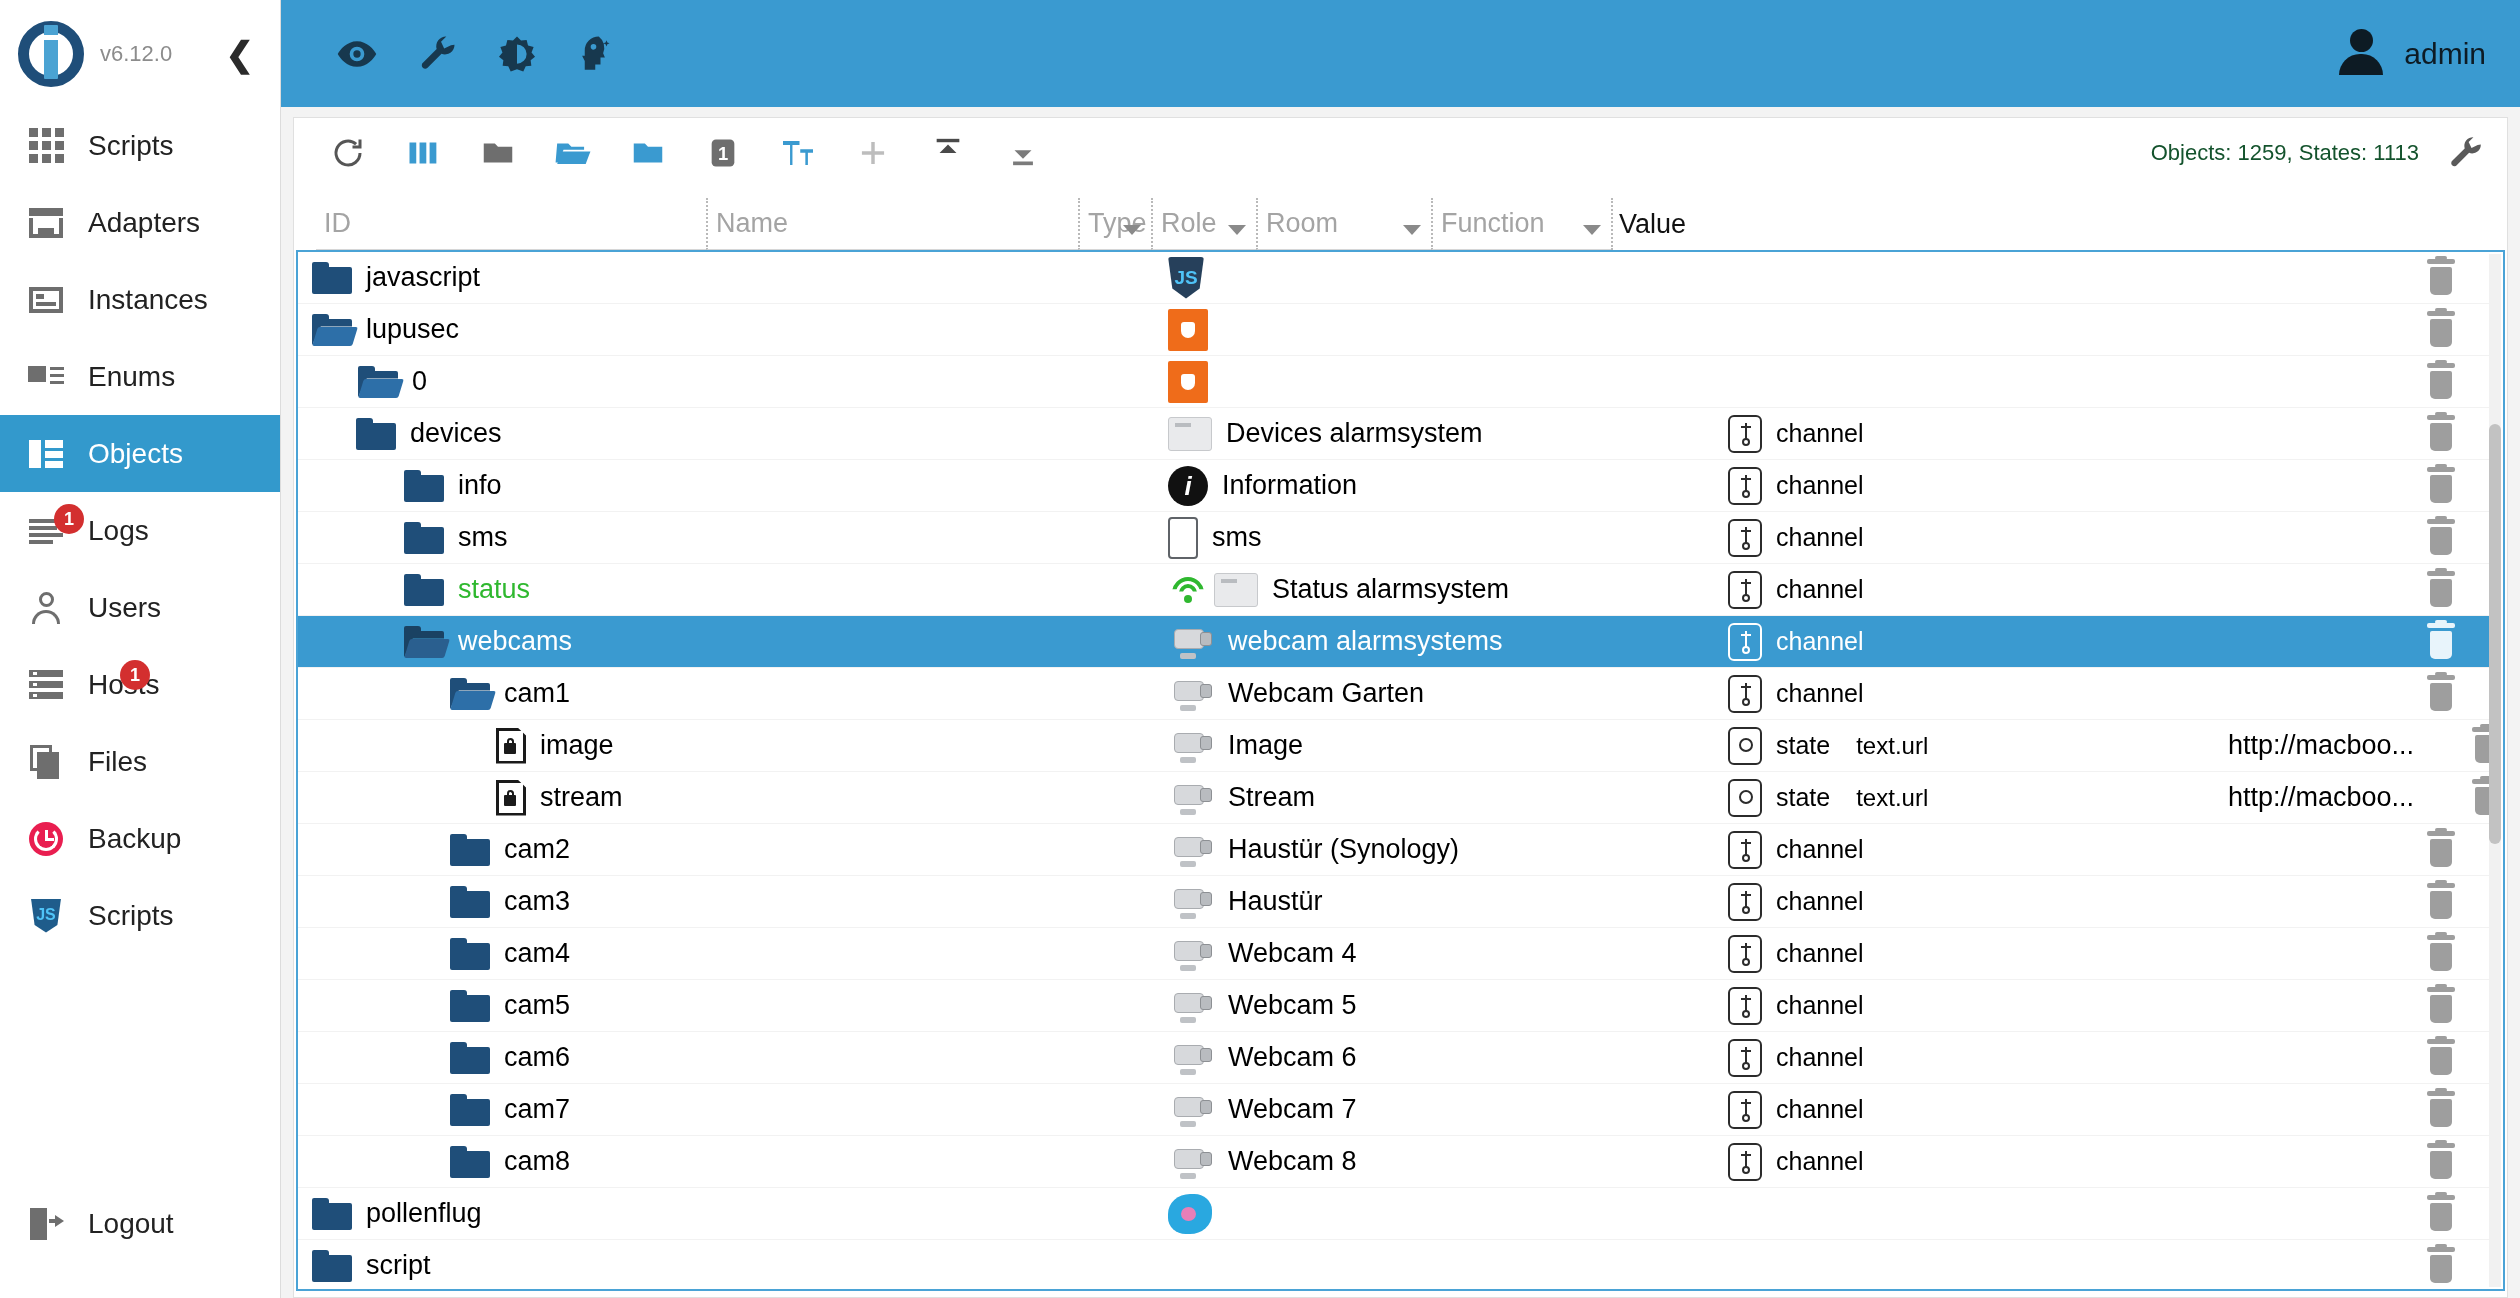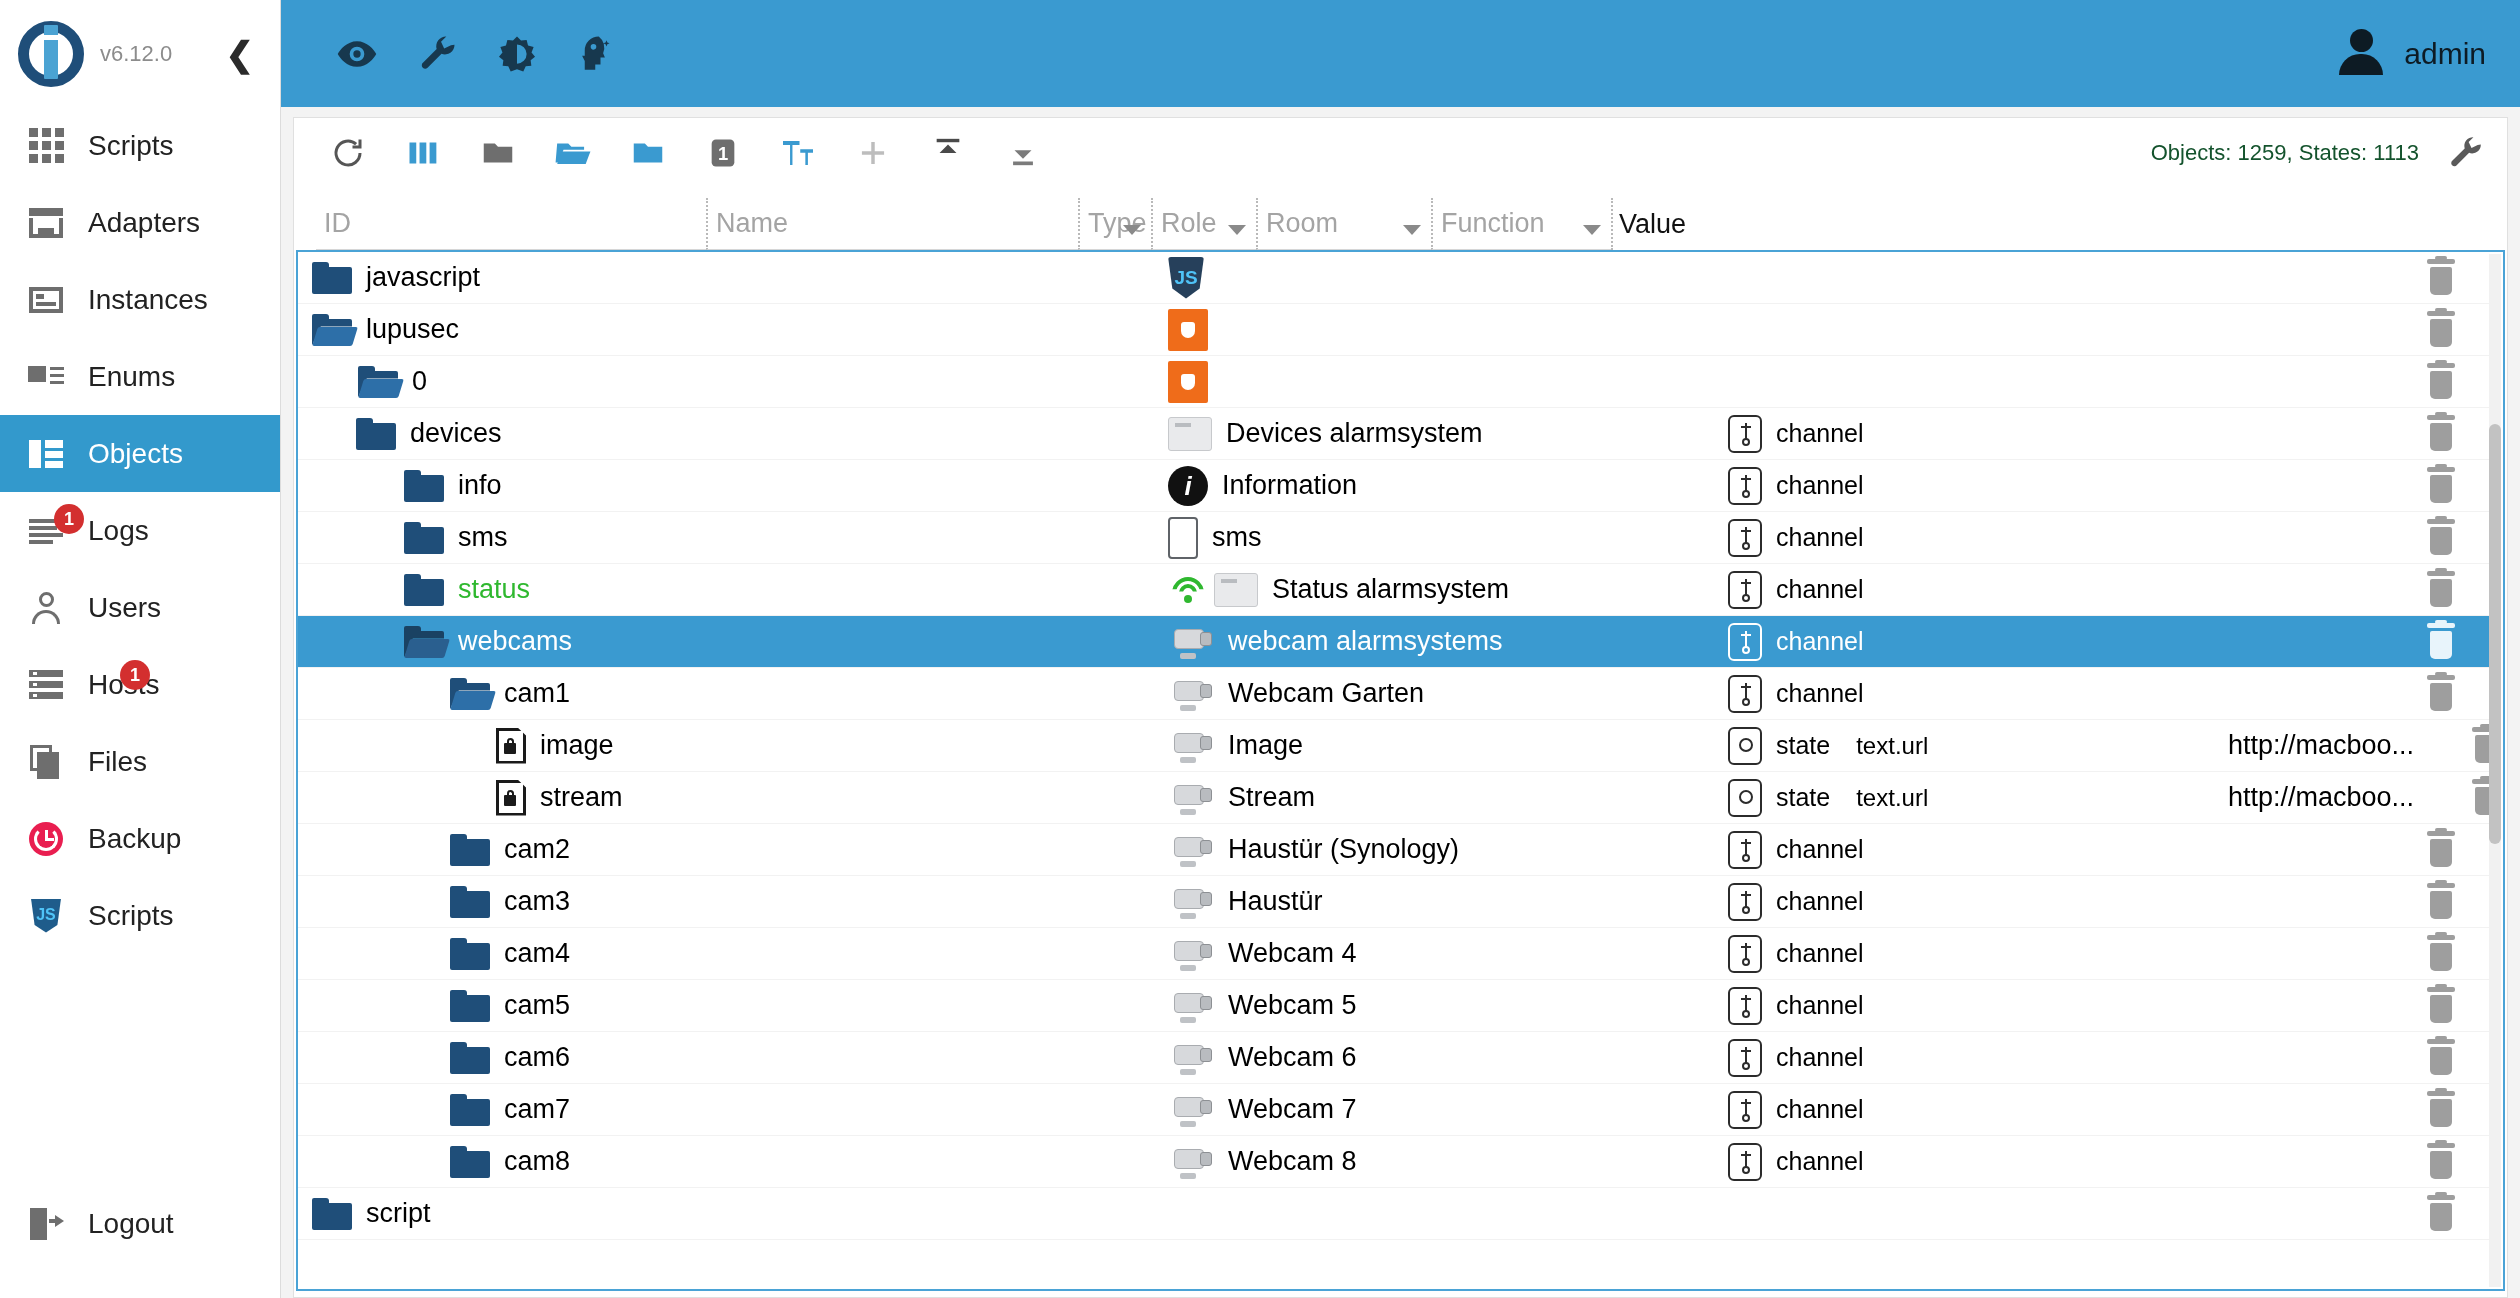--- a/index.html
+++ b/index.html
@@ -1099,20 +1099,41 @@
                 <i class="bin"></i>
               </span>
             </div>
           </div>
           <div class="trow">
             <div class="c-id" style="padding-left:14px">
               <span class="fld">
                 <i class="tab"></i>
                 <i class="bx"></i>
               </span>
+              <span class="id-text">pollenflug</span>
+            </div>
+            <div class="c-name">
+              <span class="ci pollen"></span>
+            </div>
+            <div class="c-type"></div>
+            <div class="c-val"></div>
+            <div class="c-act">
+              <span class="trash">
+                <i class="hdl"></i>
+                <i class="lid"></i>
+                <i class="bin"></i>
+              </span>
+            </div>
+          </div>
+          <div class="trow">
+            <div class="c-id" style="padding-left:14px">
+              <span class="fld">
+                <i class="tab"></i>
+                <i class="bx"></i>
+              </span>
               <span class="id-text">script</span>
             </div>
             <div class="c-name"></div>
             <div class="c-type"></div>
             <div class="c-val"></div>
             <div class="c-act">
               <span class="trash">
                 <i class="hdl"></i>
                 <i class="lid"></i>
                 <i class="bin"></i>

